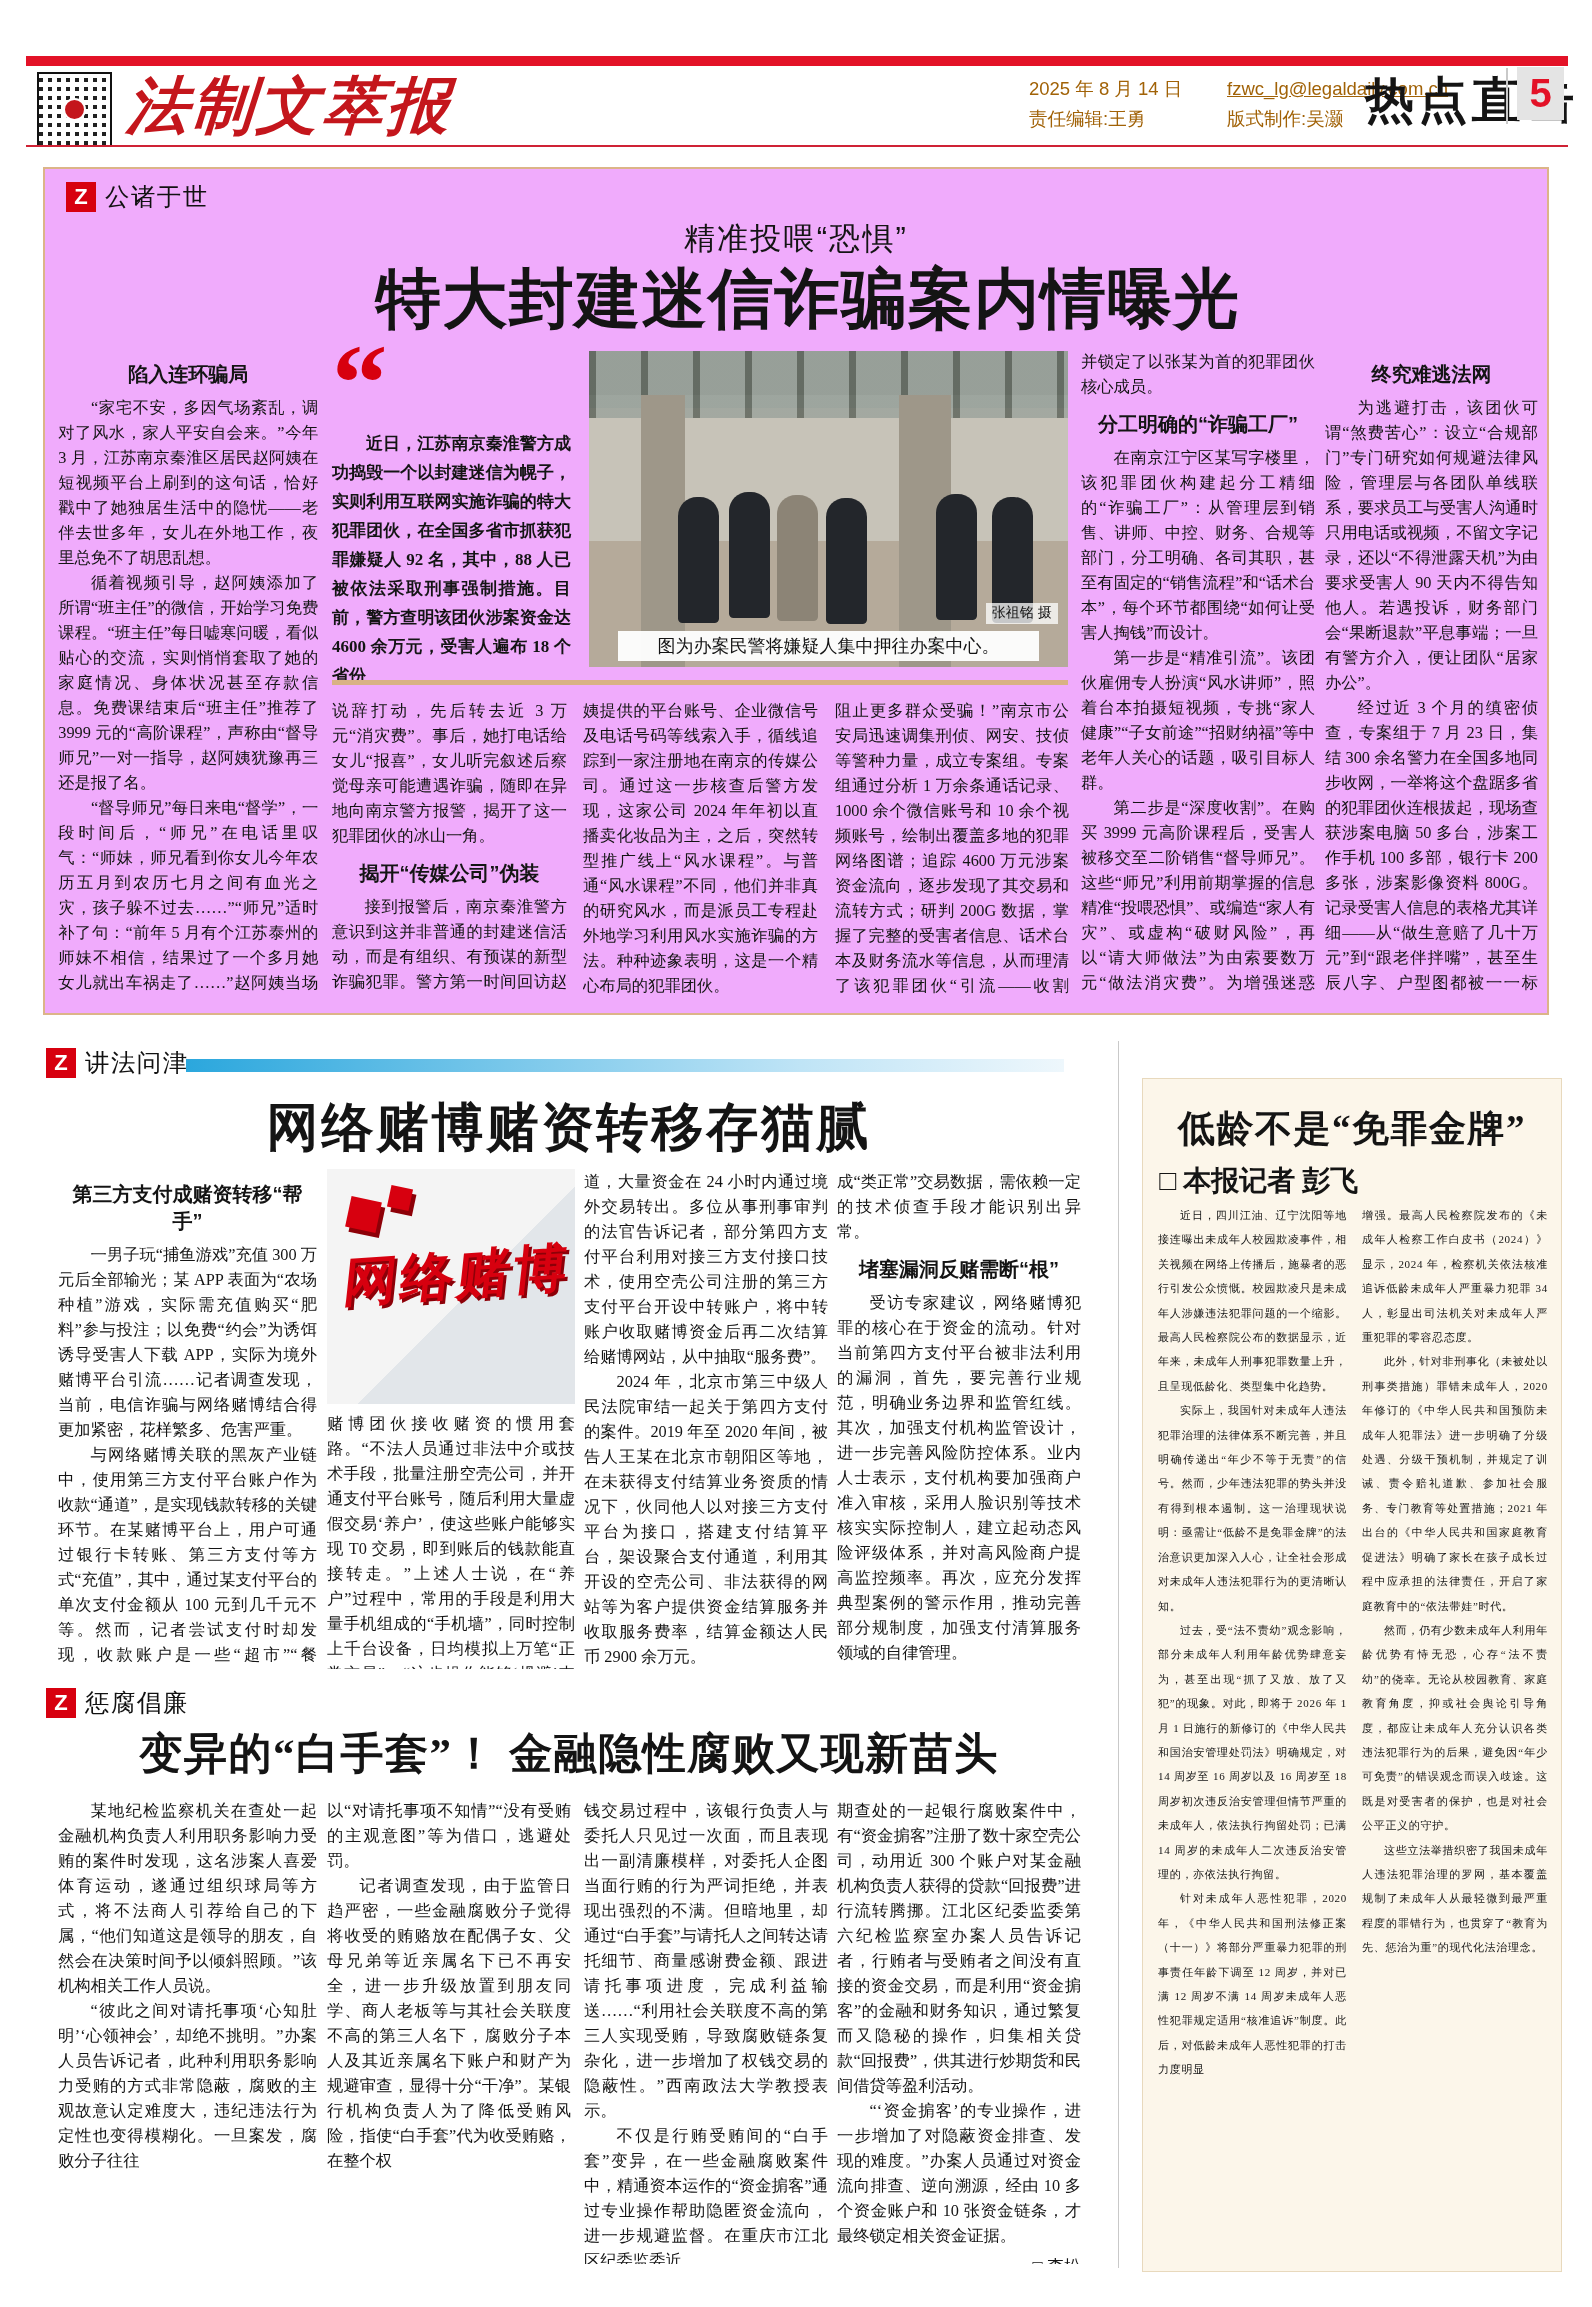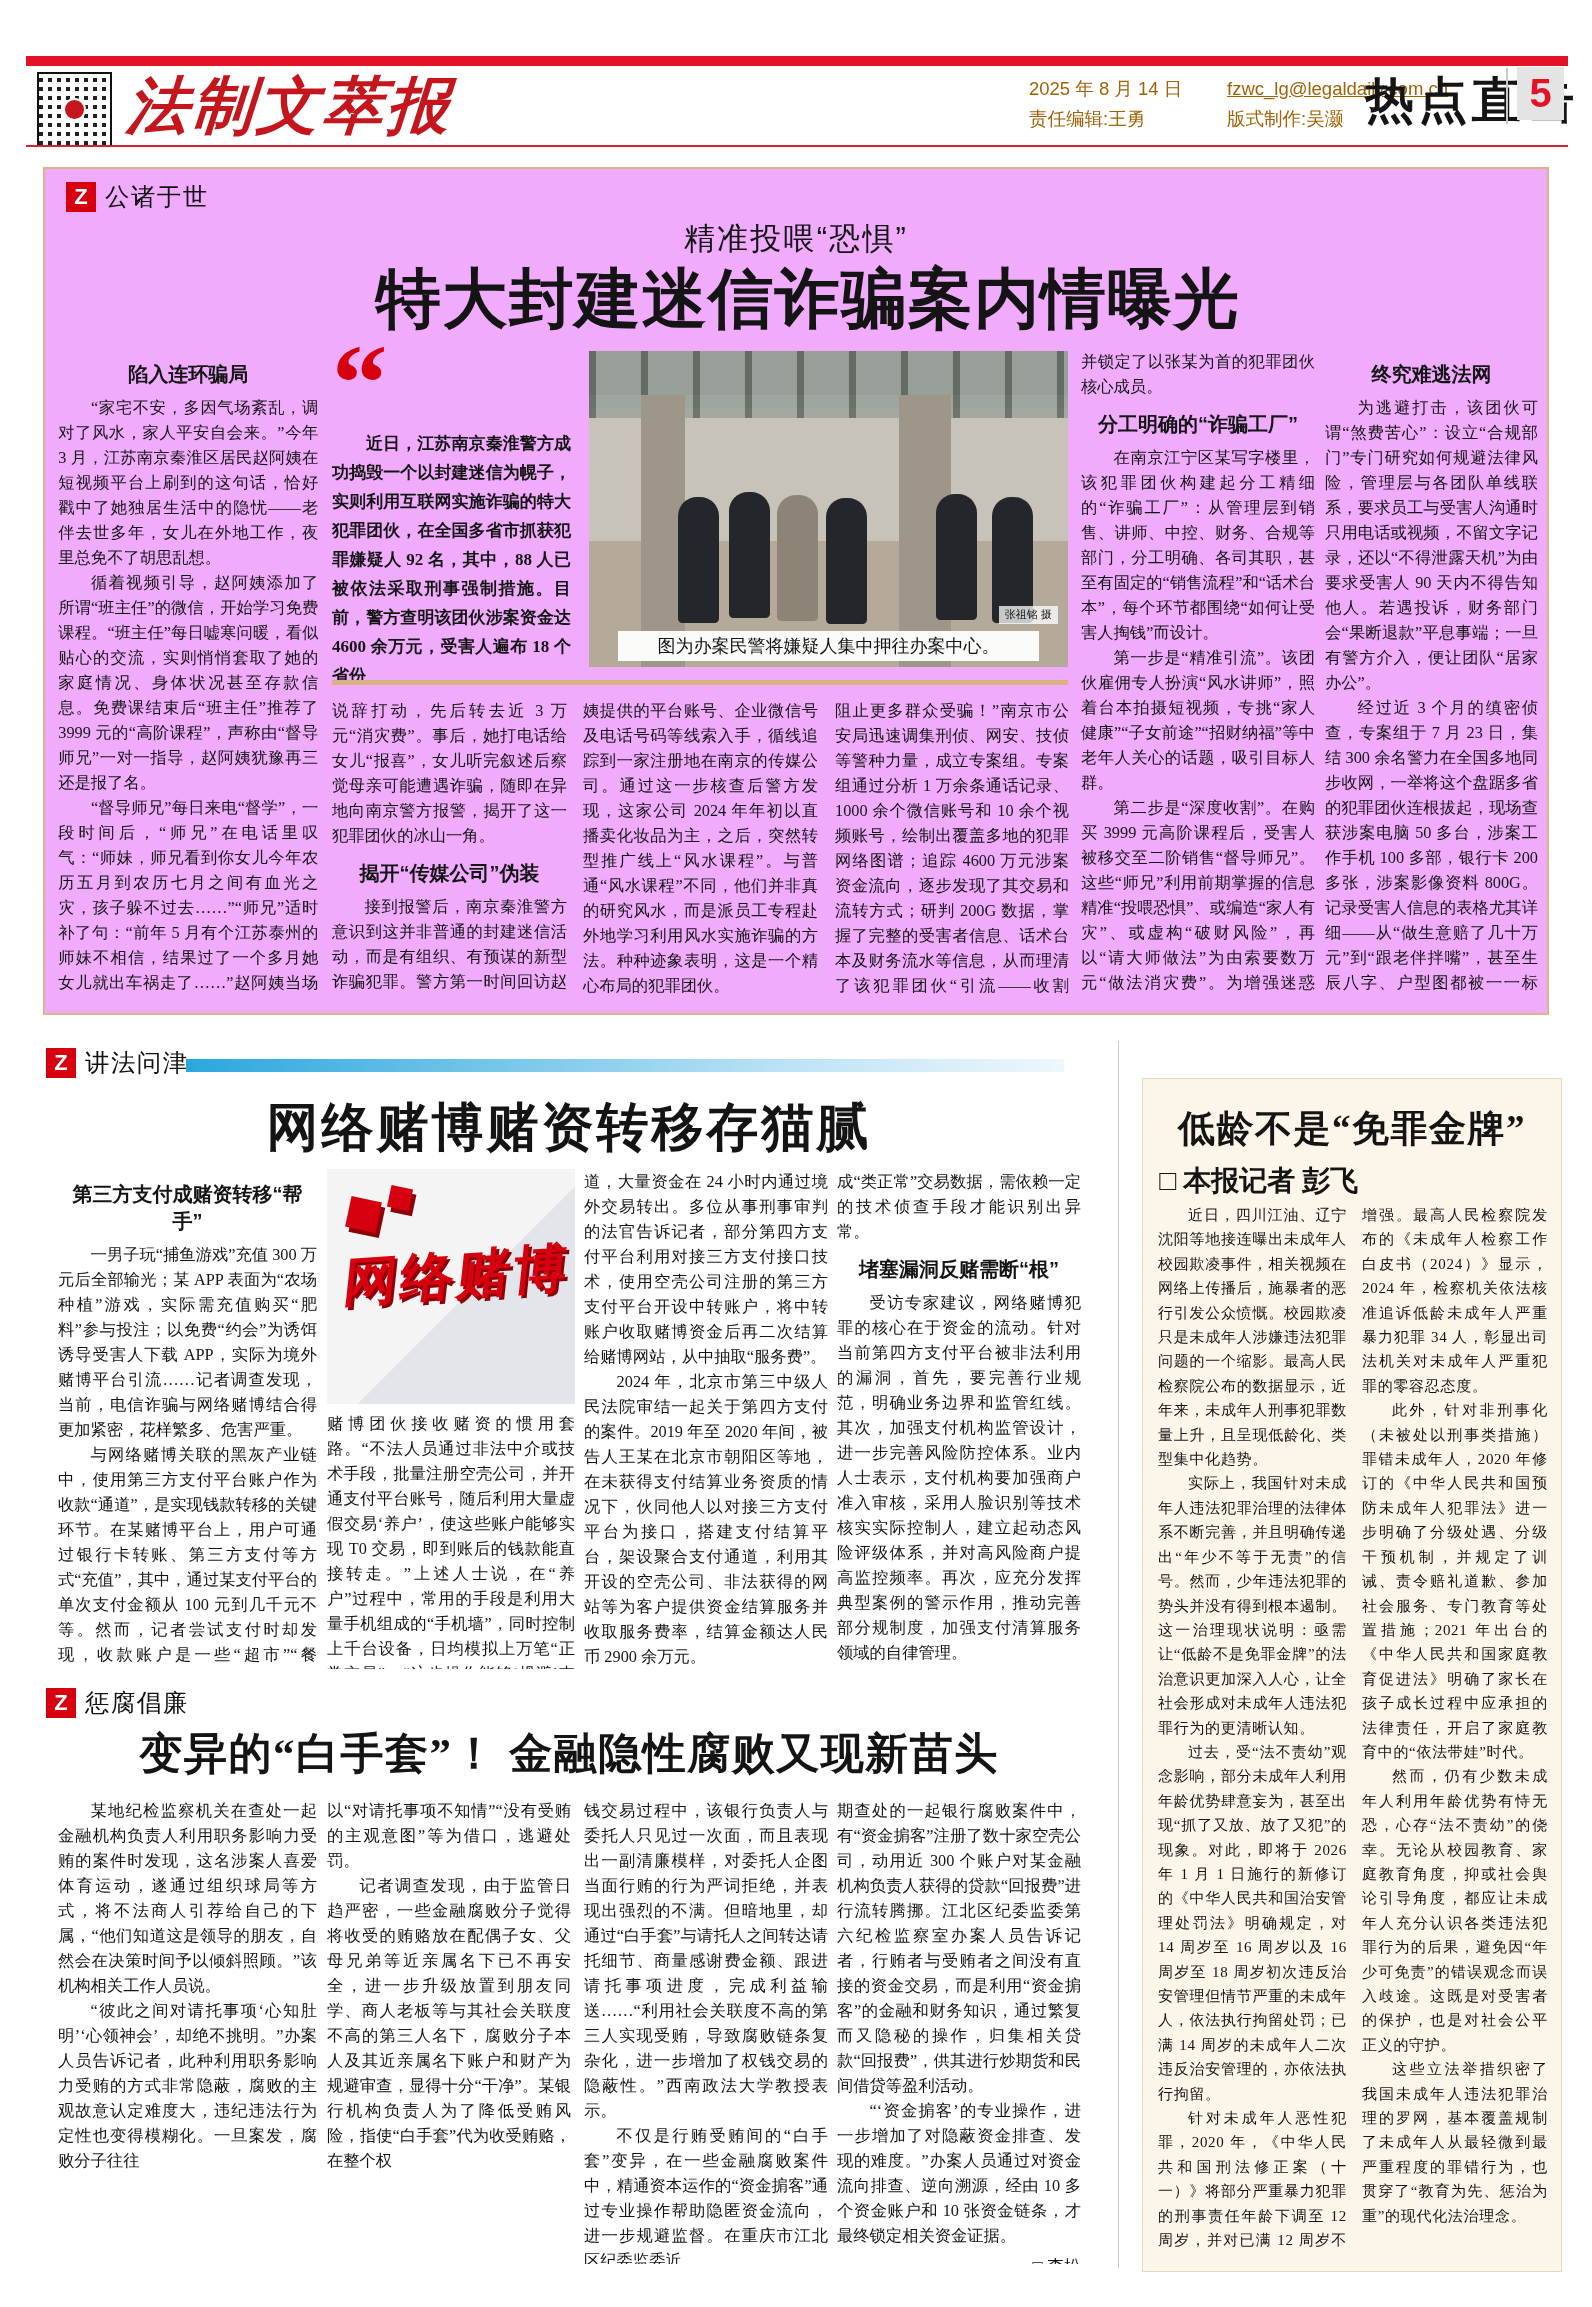--- a/index.html
+++ b/index.html
@@ -37,38 +37,38 @@
   .headline1{font-size:65px;font-weight:bold;text-align:center;letter-spacing:1.5px;white-space:nowrap;}
   .headline2{font-size:52px;font-weight:bold;text-align:center;letter-spacing:3px;white-space:nowrap;}
   .headline3{font-size:43px;font-weight:bold;text-align:center;letter-spacing:1.5px;white-space:nowrap;}
   .headline4{font-size:37px;font-weight:bold;text-align:center;letter-spacing:1.5px;white-space:nowrap;}
   
   .col{overflow:hidden;}
   .para{font-size:16.3px;line-height:25px;text-align:justify;text-indent:2em;margin:0;}
   .para.cont{text-indent:0;}
   .subhead{font-family:"Liberation Sans","DejaVu Sans",sans-serif;font-weight:bold;font-size:20px;
       text-align:center;margin:12px 0 7.4px 0;}
-  .colk .para{font-size:15px;line-height:24.4px;letter-spacing:0.7px;}
+  .colk .para{font-size:11px;line-height:24.4px;letter-spacing:0.7px;}
   .lede{font-size:17px;line-height:29px;font-weight:bold;text-align:justify;text-indent:2em;margin:0;}
   .quoteglyph{color:#d7000f;font-size:111px;line-height:67px;font-family:"Liberation Serif",serif;font-weight:bold;}
   .tanrule{background:#d9b284;height:5.2px;}
   .byline{font-size:17px;text-align:right;margin:7.4px 0 0 0;}
   .bylineb{font-size:28px;font-weight:bold;margin:0;}
   
   .photo{background:linear-gradient(180deg,#8d958f 0 14%,#aab3ac 14% 18%,#c7c3b8 18% 60%,#b5aa9a 60% 100%);
       position:relative;overflow:hidden;}
   .canopy{position:absolute;left:0;top:0;width:100%;height:67px;
       background:repeating-linear-gradient(90deg,#5a6158 0 7.4px,#9aa29b 7.4px 52px);opacity:.8;}
   .pillar{position:absolute;background:#9e9789;}
   .fig{position:absolute;bottom:44px;width:41px;height:126px;border-radius:19px 19px 4.4px 4.4px;background:#23262b;}
   .fig.light{background:#8c8476;}
   .caption{position:absolute;left:6%;right:6%;bottom:6px;background:rgba(255,255,255,.95);
       font-size:18px;line-height:30px;text-align:center;font-family:"Liberation Sans","DejaVu Sans",sans-serif;}
   .credit{position:absolute;right:10.3px;bottom:43px;background:rgba(255,255,255,.75);
-      font-size:11px;padding:1.5px 6px;font-family:"Liberation Sans","DejaVu Sans",sans-serif;}
+      font-size:14px;padding:1.5px 6px;font-family:"Liberation Sans","DejaVu Sans",sans-serif;}
   
   .gamb{background:linear-gradient(135deg,#f4f4f4 0 55%,#e2e6ea 55% 100%);position:relative;overflow:hidden;}
   .gambtxt{position:absolute;left:18px;top:71px;font-size:53px;font-weight:bold;color:#d7000f;
       transform:skewX(-10deg) rotate(-4deg);letter-spacing:3px;text-shadow:3px 3px 0 #8d0008;white-space:nowrap;}
   .cube{position:absolute;width:31px;height:31px;background:#d7000f;box-shadow:4.4px 4.4px 0 #8d0008;transform:rotate(12deg);}
   
   .panel{background:#fcf6ea;border:0.7px solid #e8d9bd;}
 </style>
 </head>
 <body>

